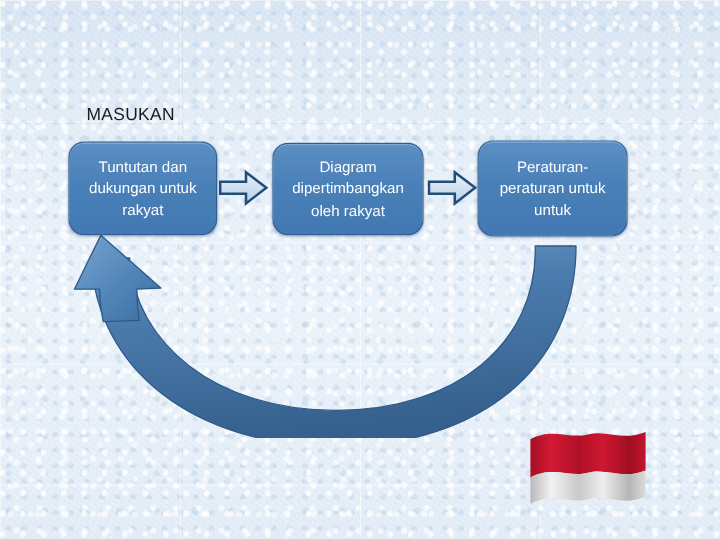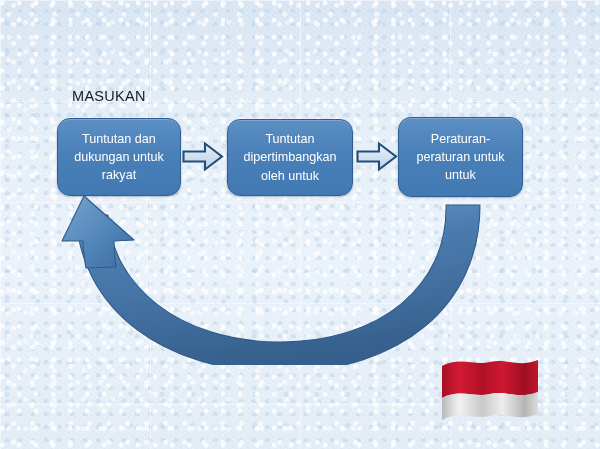--- a/index.html
+++ b/index.html
@@ -135,21 +135,21 @@
 
 <div id="slide">
 
   <div class="tile-lines"></div>
   <div class="noise"></div>
 
 
   <div class="col-header" id="hdr-0">MASUKAN</div>
 
   <div class="node-box" id="box-0">Tuntutan dan dukungan untuk rakyat</div>
-  <div class="node-box" id="box-1">Tuntutan dipertimbangkan oleh untuk</div>
+  <div class="node-box" id="box-1">Diagram dipertimbangkan oleh rakyat</div>
   <div class="node-box" id="box-2">Peraturan-peraturan untuk untuk</div>
 
   <svg class="connector" id="conn-0" viewBox="0 0 42 33">
     <defs>
       <linearGradient id="cgrad0" x1="0" y1="0" x2="0" y2="1">
         <stop offset="0%" stop-color="#e9f1fa"></stop>
         <stop offset="48%" stop-color="#cfe0f0"></stop>
         <stop offset="100%" stop-color="#b9d1e8"></stop>
       </linearGradient>
     </defs>

